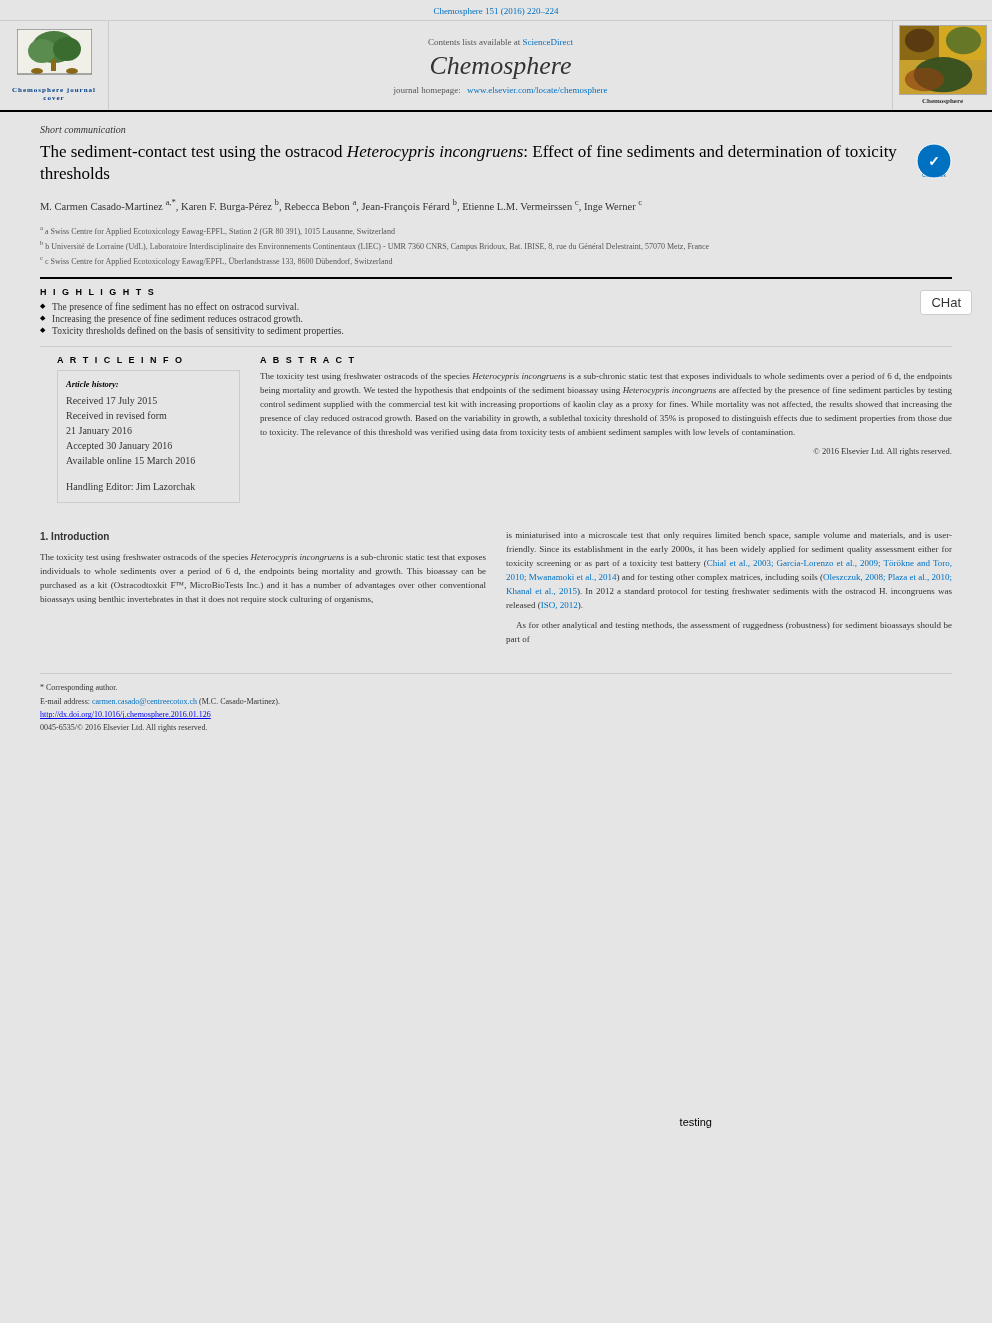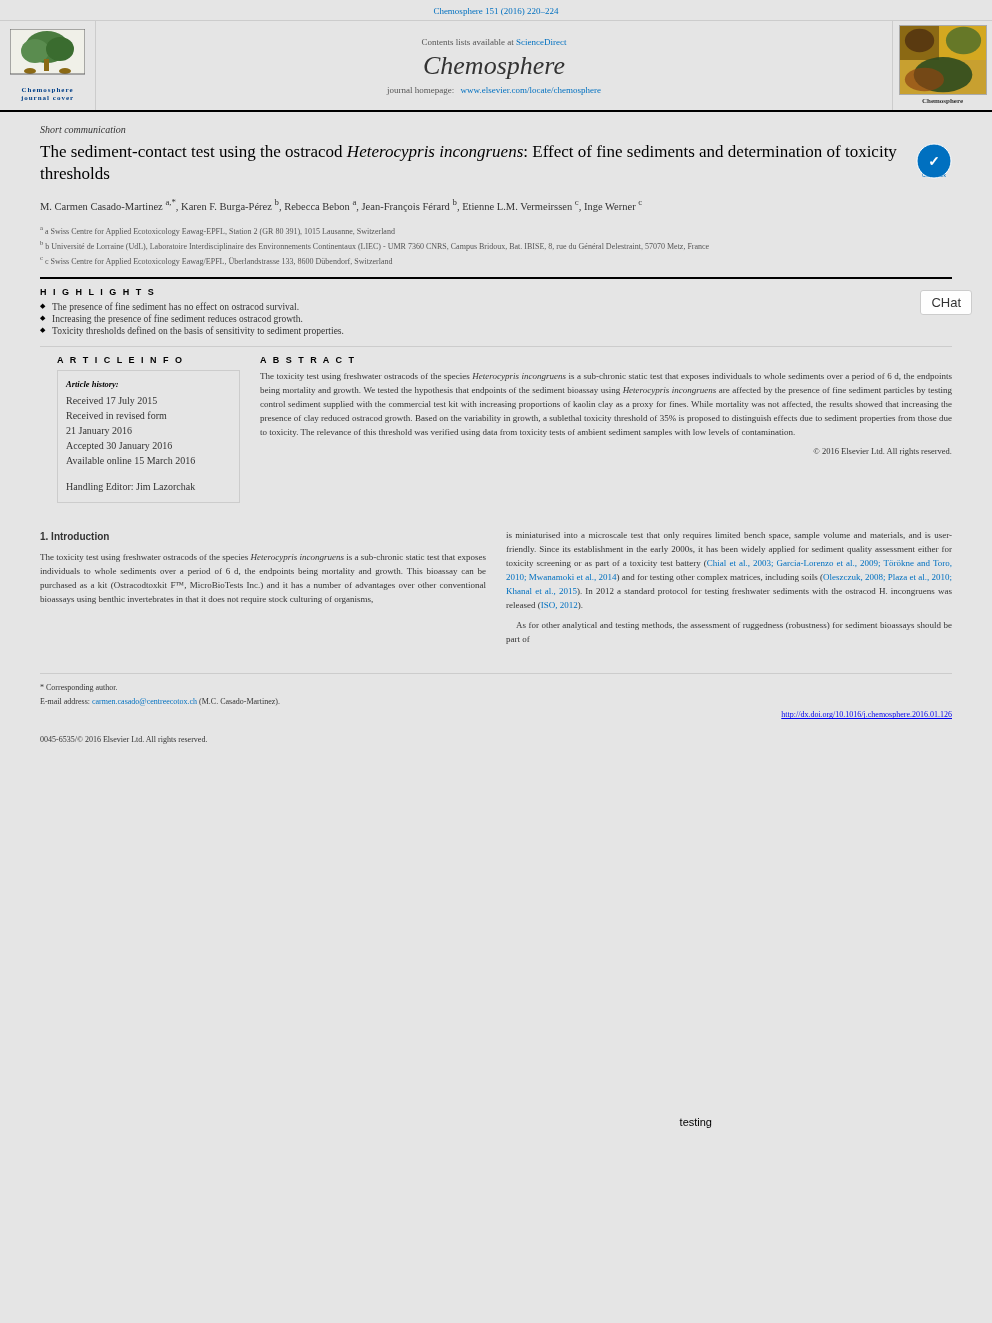--- a/index.html
+++ b/index.html
@@ -30,21 +30,21 @@
 
     
     .header-section {
       display: flex;
       align-items: stretch;
       border-bottom: 2px solid #000;
       padding: 0;
     }
 
     .header-left {
-      width: 96px;
+      width: 109px;
       display: flex;
       flex-direction: column;
       align-items: center;
       justify-content: center;
       padding: 8px 6px;
       border-right: 1px solid #ccc;
     }
 
     .elsevier-text {
       font-size: 8px;
@@ -359,22 +359,21 @@
     }
 
     .footnote a {
       color: #0070c0;
       text-decoration: none;
     }
 
     .doi-line {
       font-size: 8px;
       color: #0070c0;
-      margin-bottom: 16px;
-      text-align: right;
+      margin-bottom: 4px;
     }
 
     .issn-line {
       font-size: 8px;
       color: #333;
     }
 
     
     .elsevier-svg {
       width: 75px;

